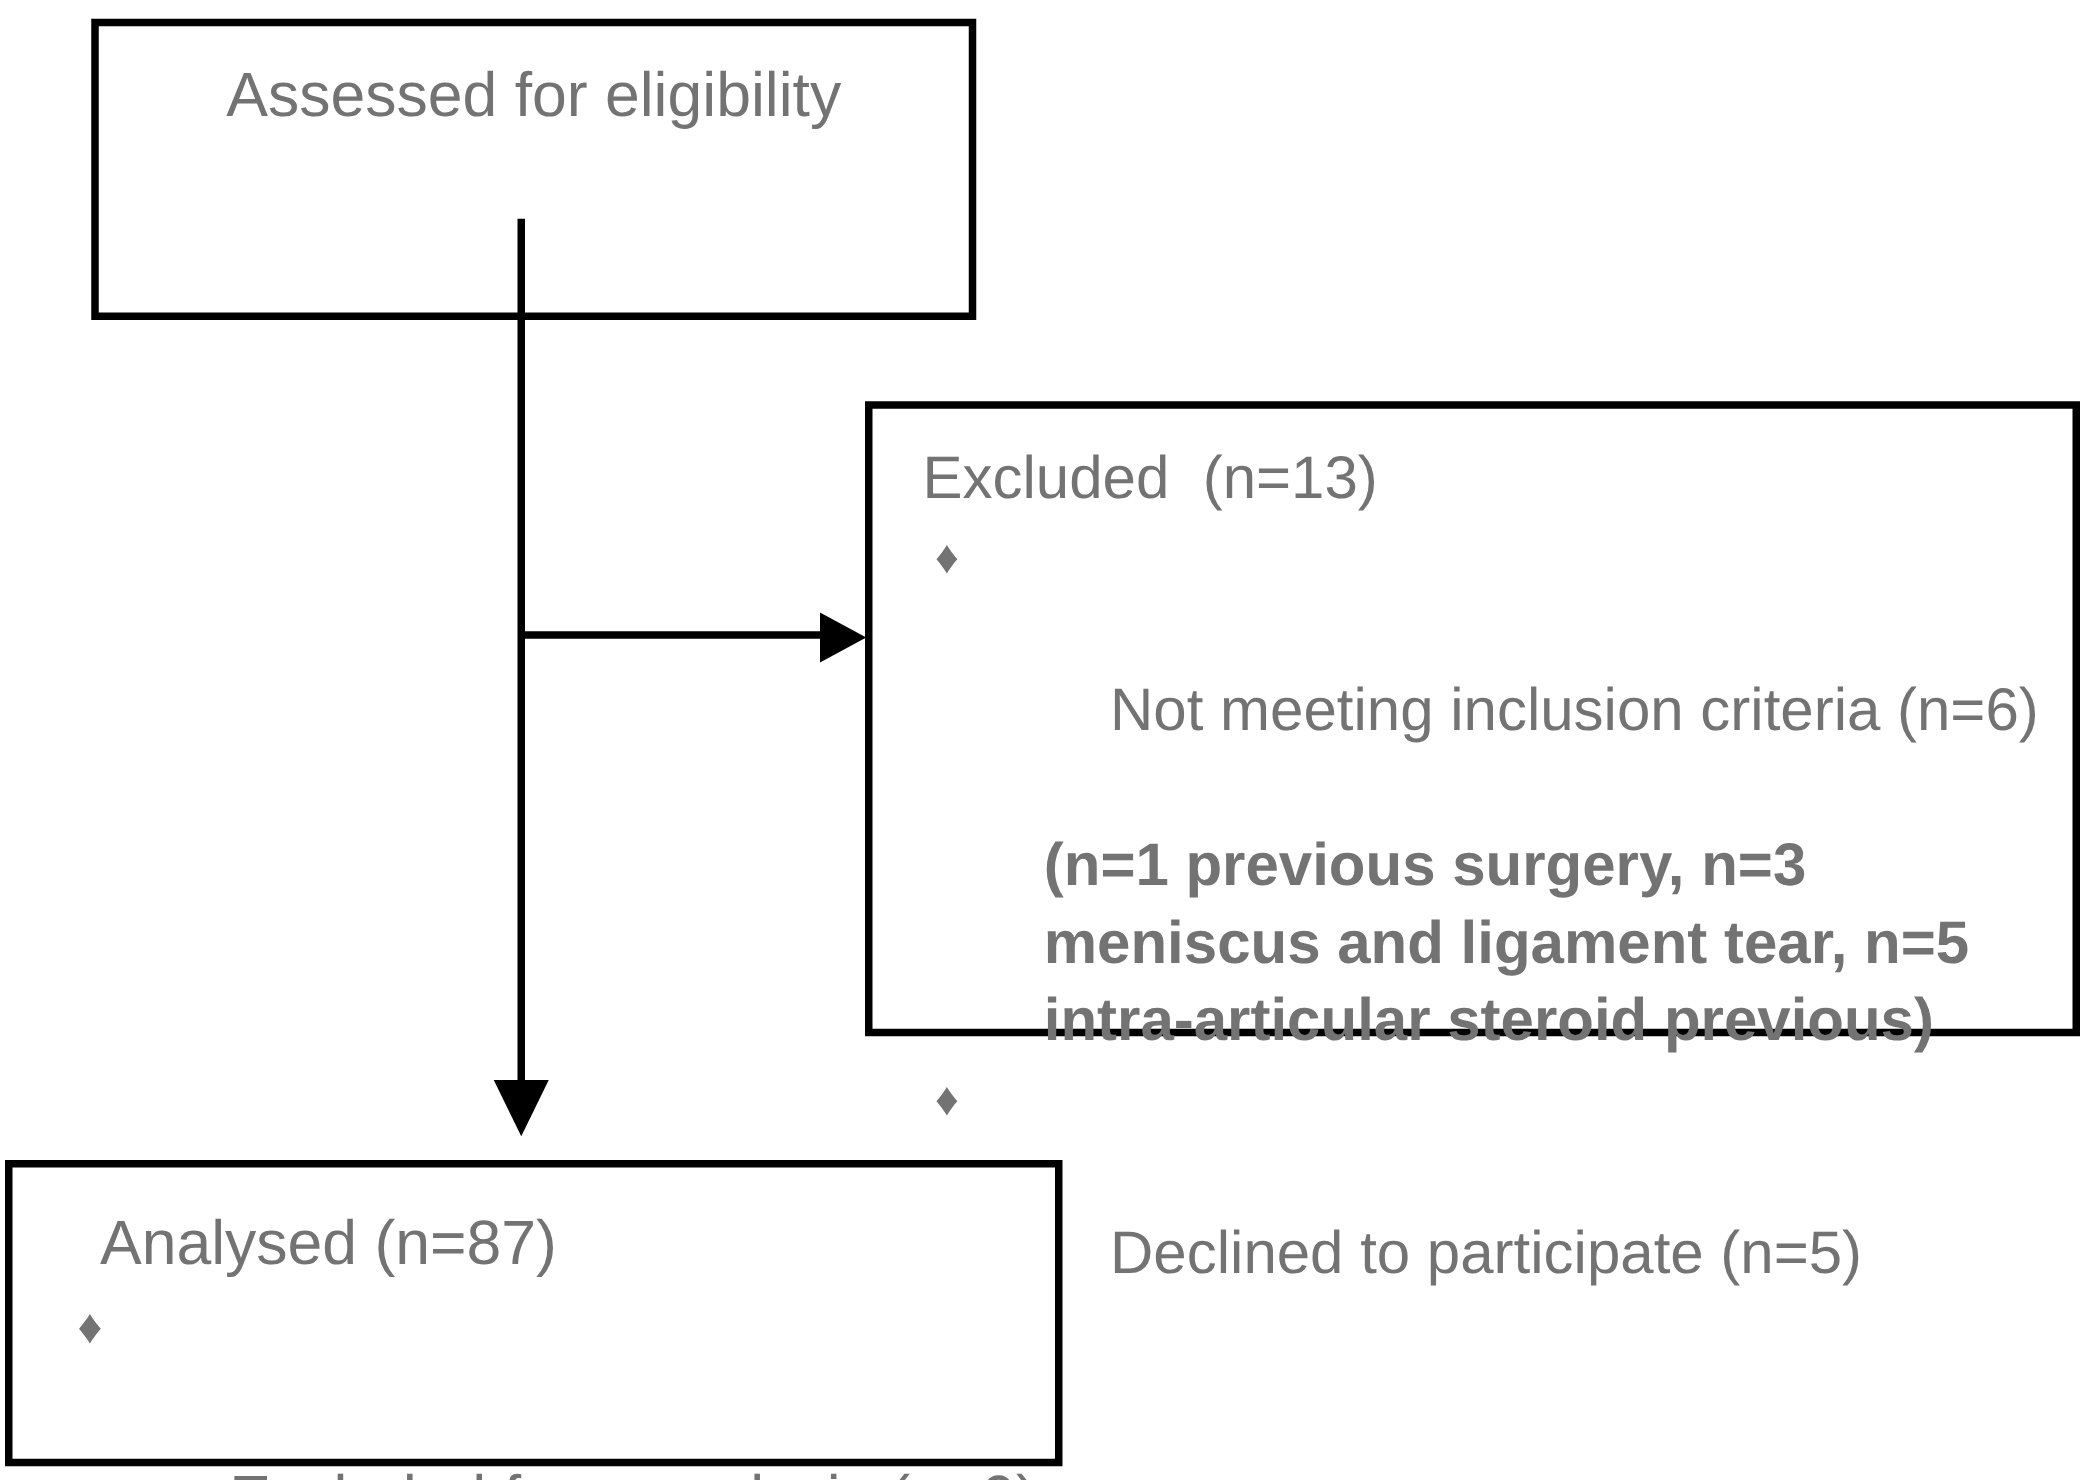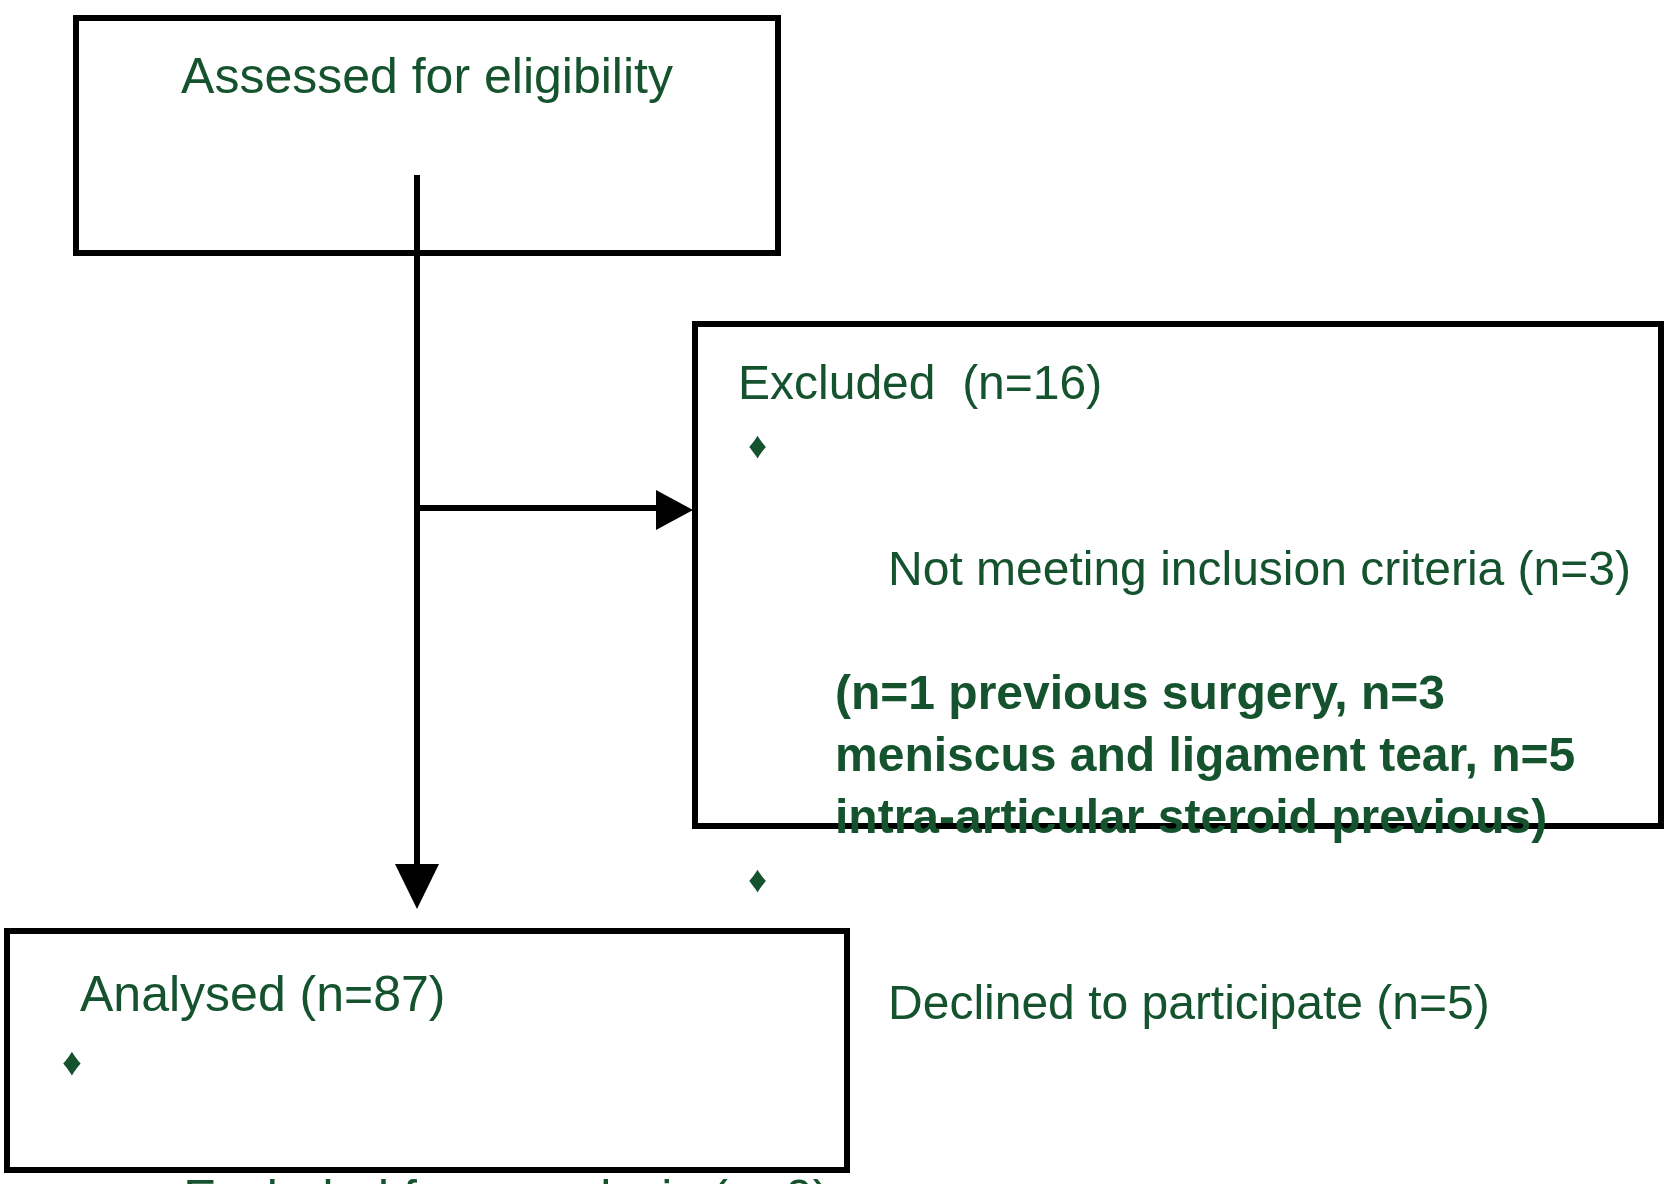--- a/index.html
+++ b/index.html
@@ -1,21 +1,21 @@
 <!DOCTYPE html>
 <html><head>
 <meta charset="utf-8">
 <style>
   html, body { margin: 0; padding: 0; background: #ffffff; }
   .canvas {
     position: relative;
     width: 1675px;
     height: 1184px;
     background: #ffffff;
-    color: #14532d;
+    color: #737373;
     font-family: "Liberation Sans", sans-serif;
     overflow: hidden;
   }
   .box {
     position: absolute;
     box-sizing: border-box;
     border: 6px solid #000000;
     background: #ffffff;
   }
   .box-assessed {
@@ -83,24 +83,24 @@
   <div class="box box-assessed">
     <div class="line">Assessed for eligibility</div>
   </div>
 
   <div class="vline"></div>
   <div class="arrowhead-down"></div>
   <div class="hline"></div>
   <div class="arrowhead-right"></div>
 
   <div class="box box-excluded">
-    <div class="line title">Excluded  (n=16)</div>
+    <div class="line title">Excluded  (n=13)</div>
     <div class="line bullet">
       <span class="diamond">♦</span>
-      <span>Not meeting inclusion criteria (n=3)</span>
+      <span>Not meeting inclusion criteria (n=6)</span>
     </div>
     <div class="line cont">(n=1 previous surgery, n=3</div>
     <div class="line cont">meniscus and ligament tear, n=5</div>
     <div class="line cont">intra-articular steroid previous)</div>
     <div class="line bullet">
       <span class="diamond">♦</span>
       <span>Declined to participate (n=5)</span>
     </div>
   </div>
 

